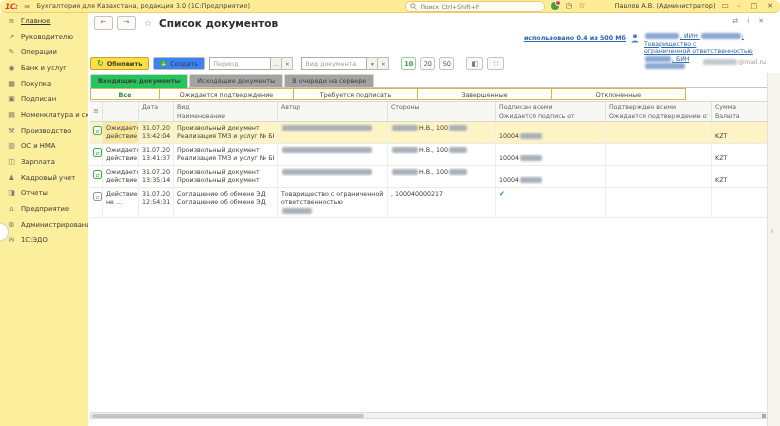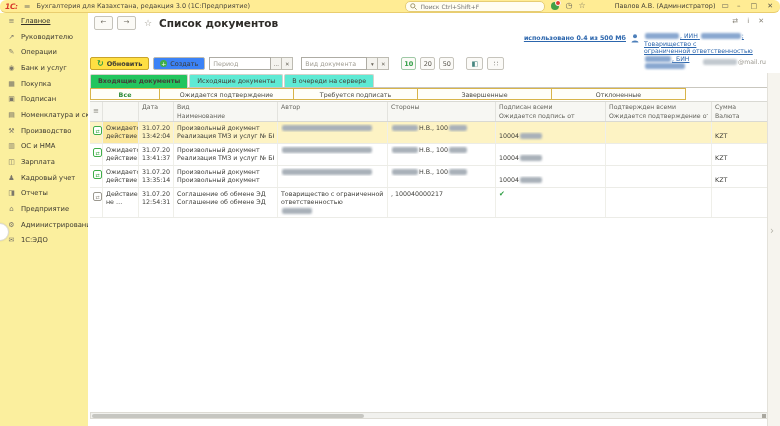--- a/index.html
+++ b/index.html
@@ -60,21 +60,21 @@
   .tinput{height:13px;border:1px solid #aeaca4;box-sizing:border-box;font-family:"DejaVu Sans",sans-serif;font-size:6.3px;color:#555;padding:0 3px;background:#fff;}
   .tinput::placeholder{color:#a09d93;}
   .minibtn{width:11px;height:13px;border:1px solid #bdbbb2;border-left:none;background:#f4f3ee;font-size:5.5px;color:#6b675c;text-align:center;line-height:12px;box-sizing:border-box;}
   .pagesz{width:15px;height:13px;border:1px solid #c6c4bc;background:#fbfaf7;font-size:6.5px;color:#5a574e;text-align:center;line-height:12px;box-sizing:border-box;border-radius:2px;}
   .pagesz.on{color:#2f9e44;font-weight:bold;border-color:#9fc9a6;}
   .iconbtn{width:17px;height:13px;border:1px solid #c6c4bc;background:#fbfaf7;border-radius:2px;text-align:center;font-size:7px;line-height:12px;color:#46857f;box-sizing:border-box;}
   .iconbtn.dots{color:#6b6860;}
 
   
   .tabs{position:absolute;left:2px;top:61px;right:13px;height:13px;border-bottom:1px solid #c9c7bf;display:flex;align-items:flex-end;gap:1px;}
-  .tab{font-size:6.4px;color:#44413a;background:#5eead4;border:1px solid #d5d3cb;border-bottom:none;padding:2px 7px 2px;border-radius:2px 2px 0 0;white-space:nowrap;}
+  .tab{font-size:6.4px;color:#44413a;background:#a3a3a3;border:1px solid #d5d3cb;border-bottom:none;padding:2px 7px 2px;border-radius:2px 2px 0 0;white-space:nowrap;}
   .tab.active{background:#22c55e;position:relative;top:1px;padding-bottom:3px;font-weight:bold;}
 
   
   .filters{position:absolute;left:2px;top:75px;display:flex;}
   .fbtn{height:12px;line-height:11px;border:1px solid #d8b44a;background:#fffef9;font-size:6.3px;color:#4a4a44;text-align:center;box-sizing:border-box;margin-left:-1px;}
   .fbtn:first-child{margin-left:0;}
   .fbtn.on{color:#2e8b3a;font-weight:bold;}
 
   
   .grid{position:absolute;left:2px;top:88px;width:678px;}

